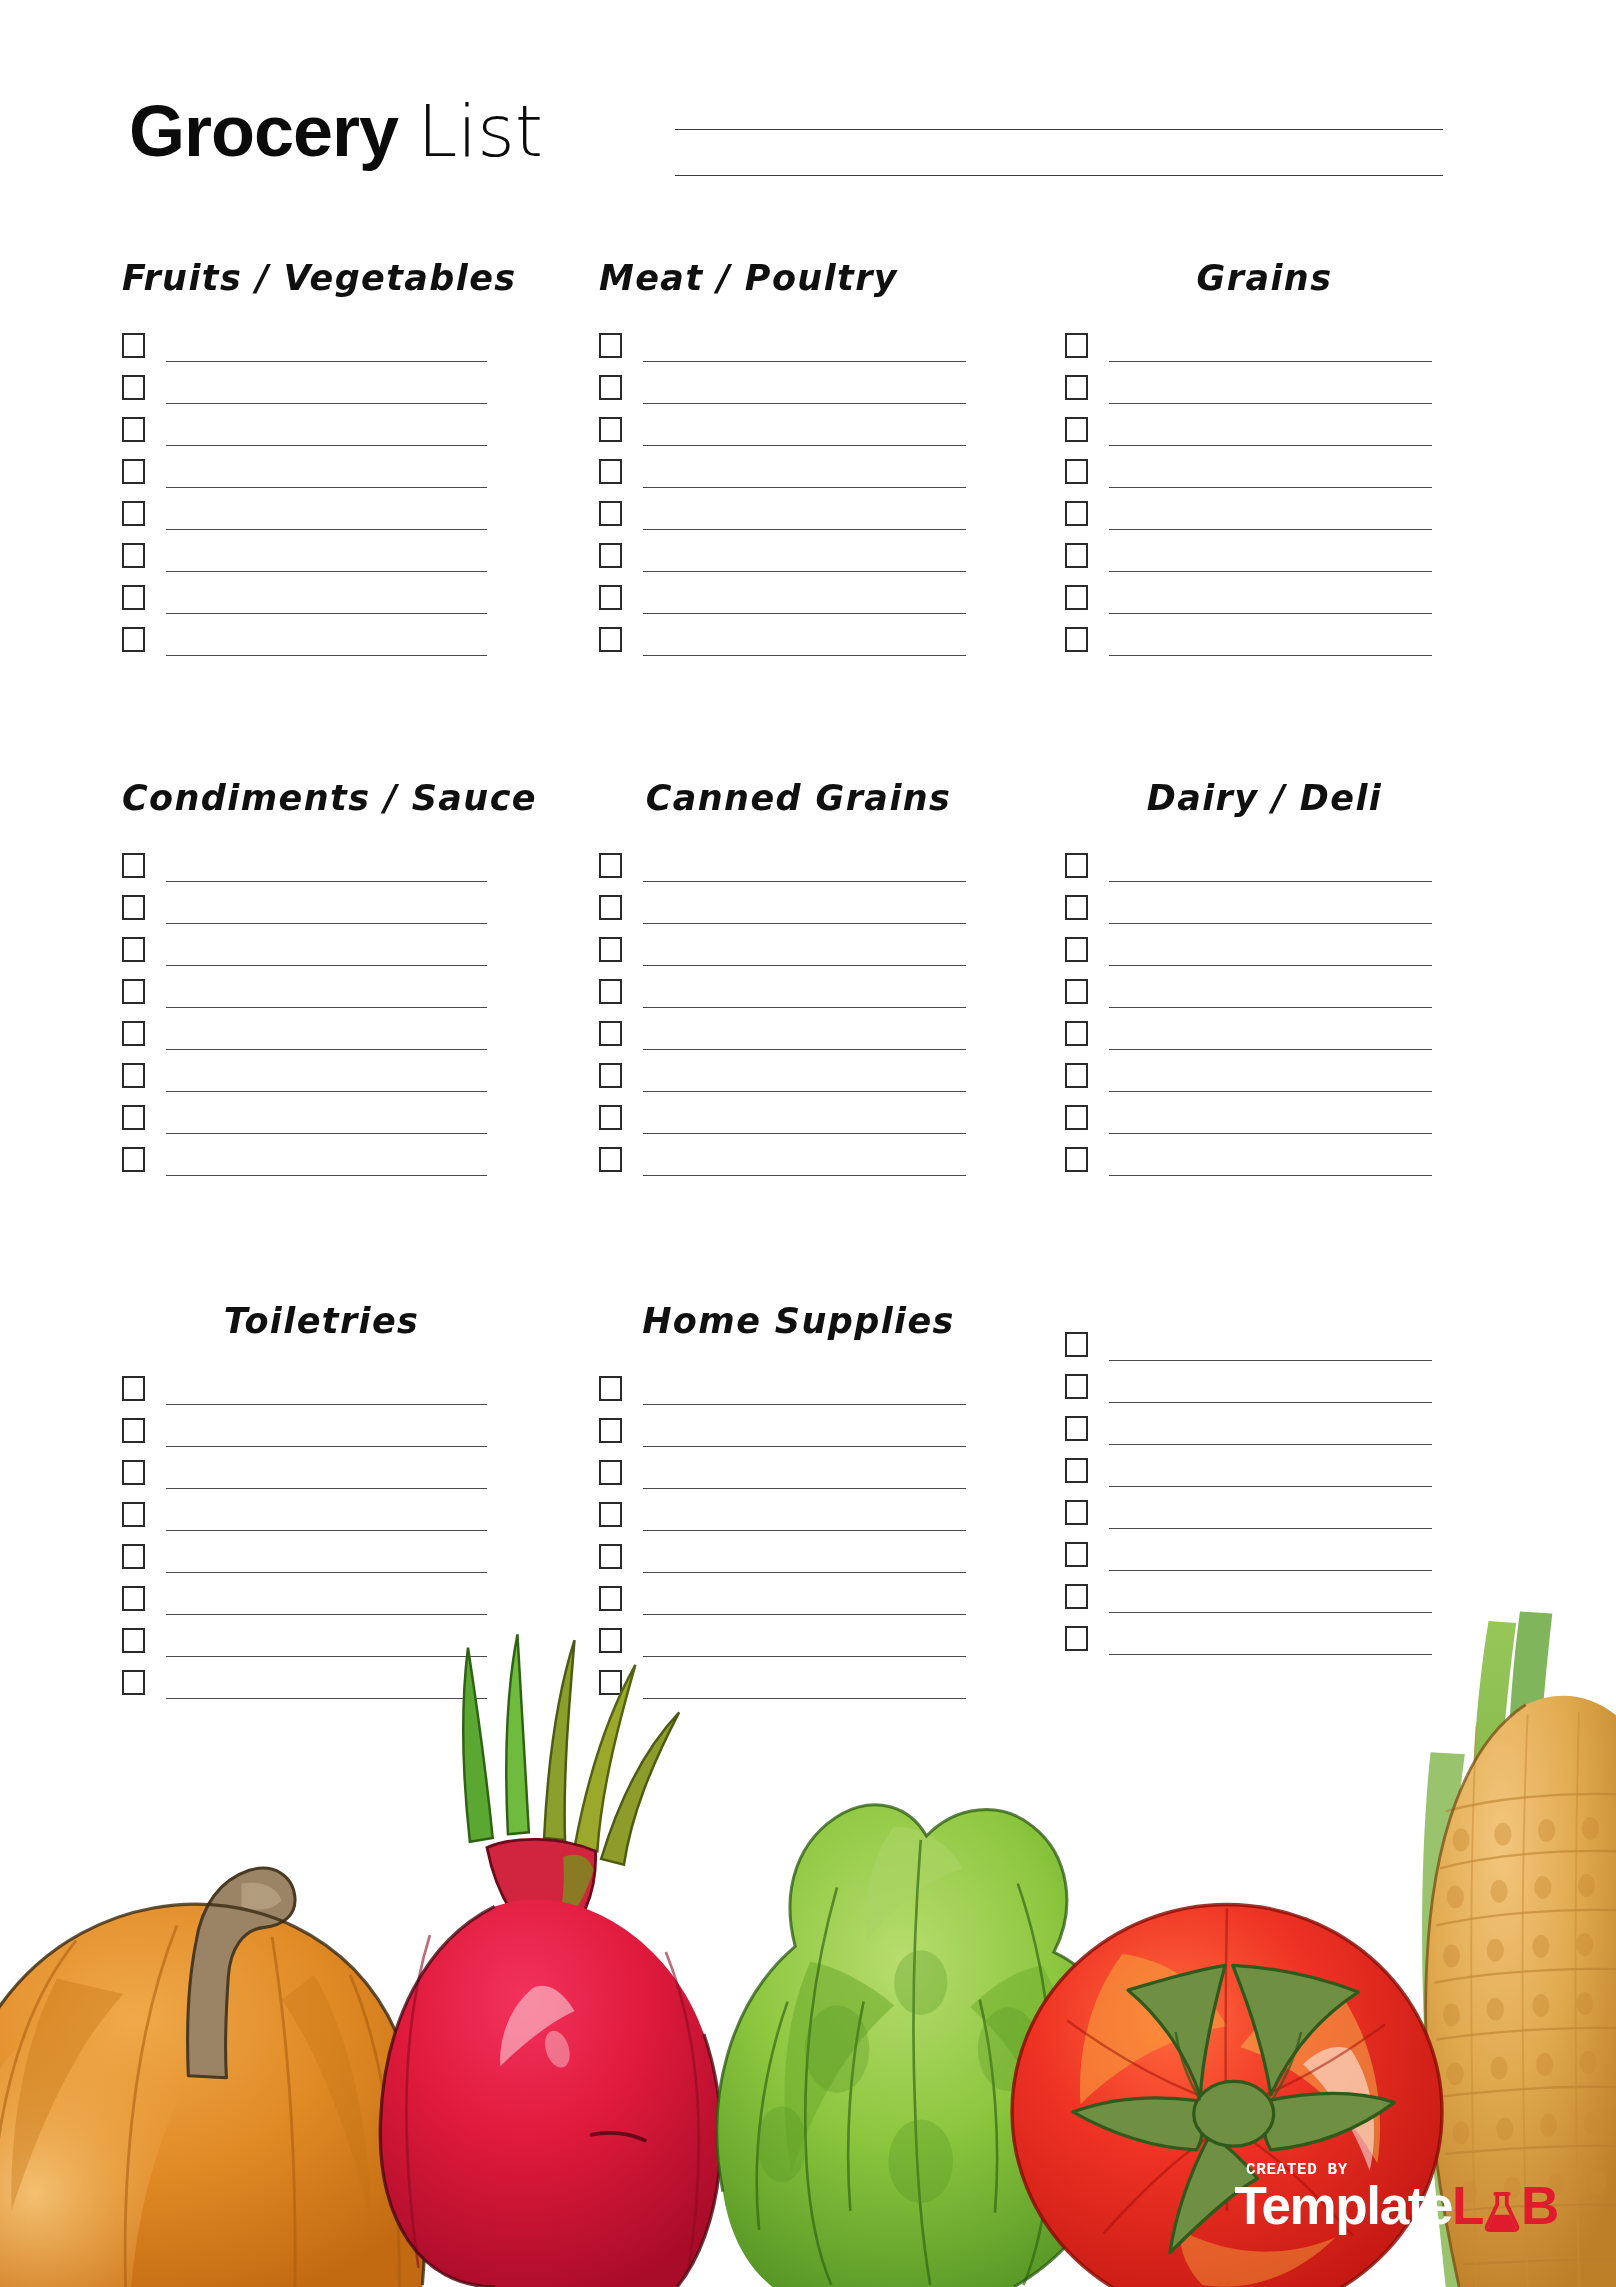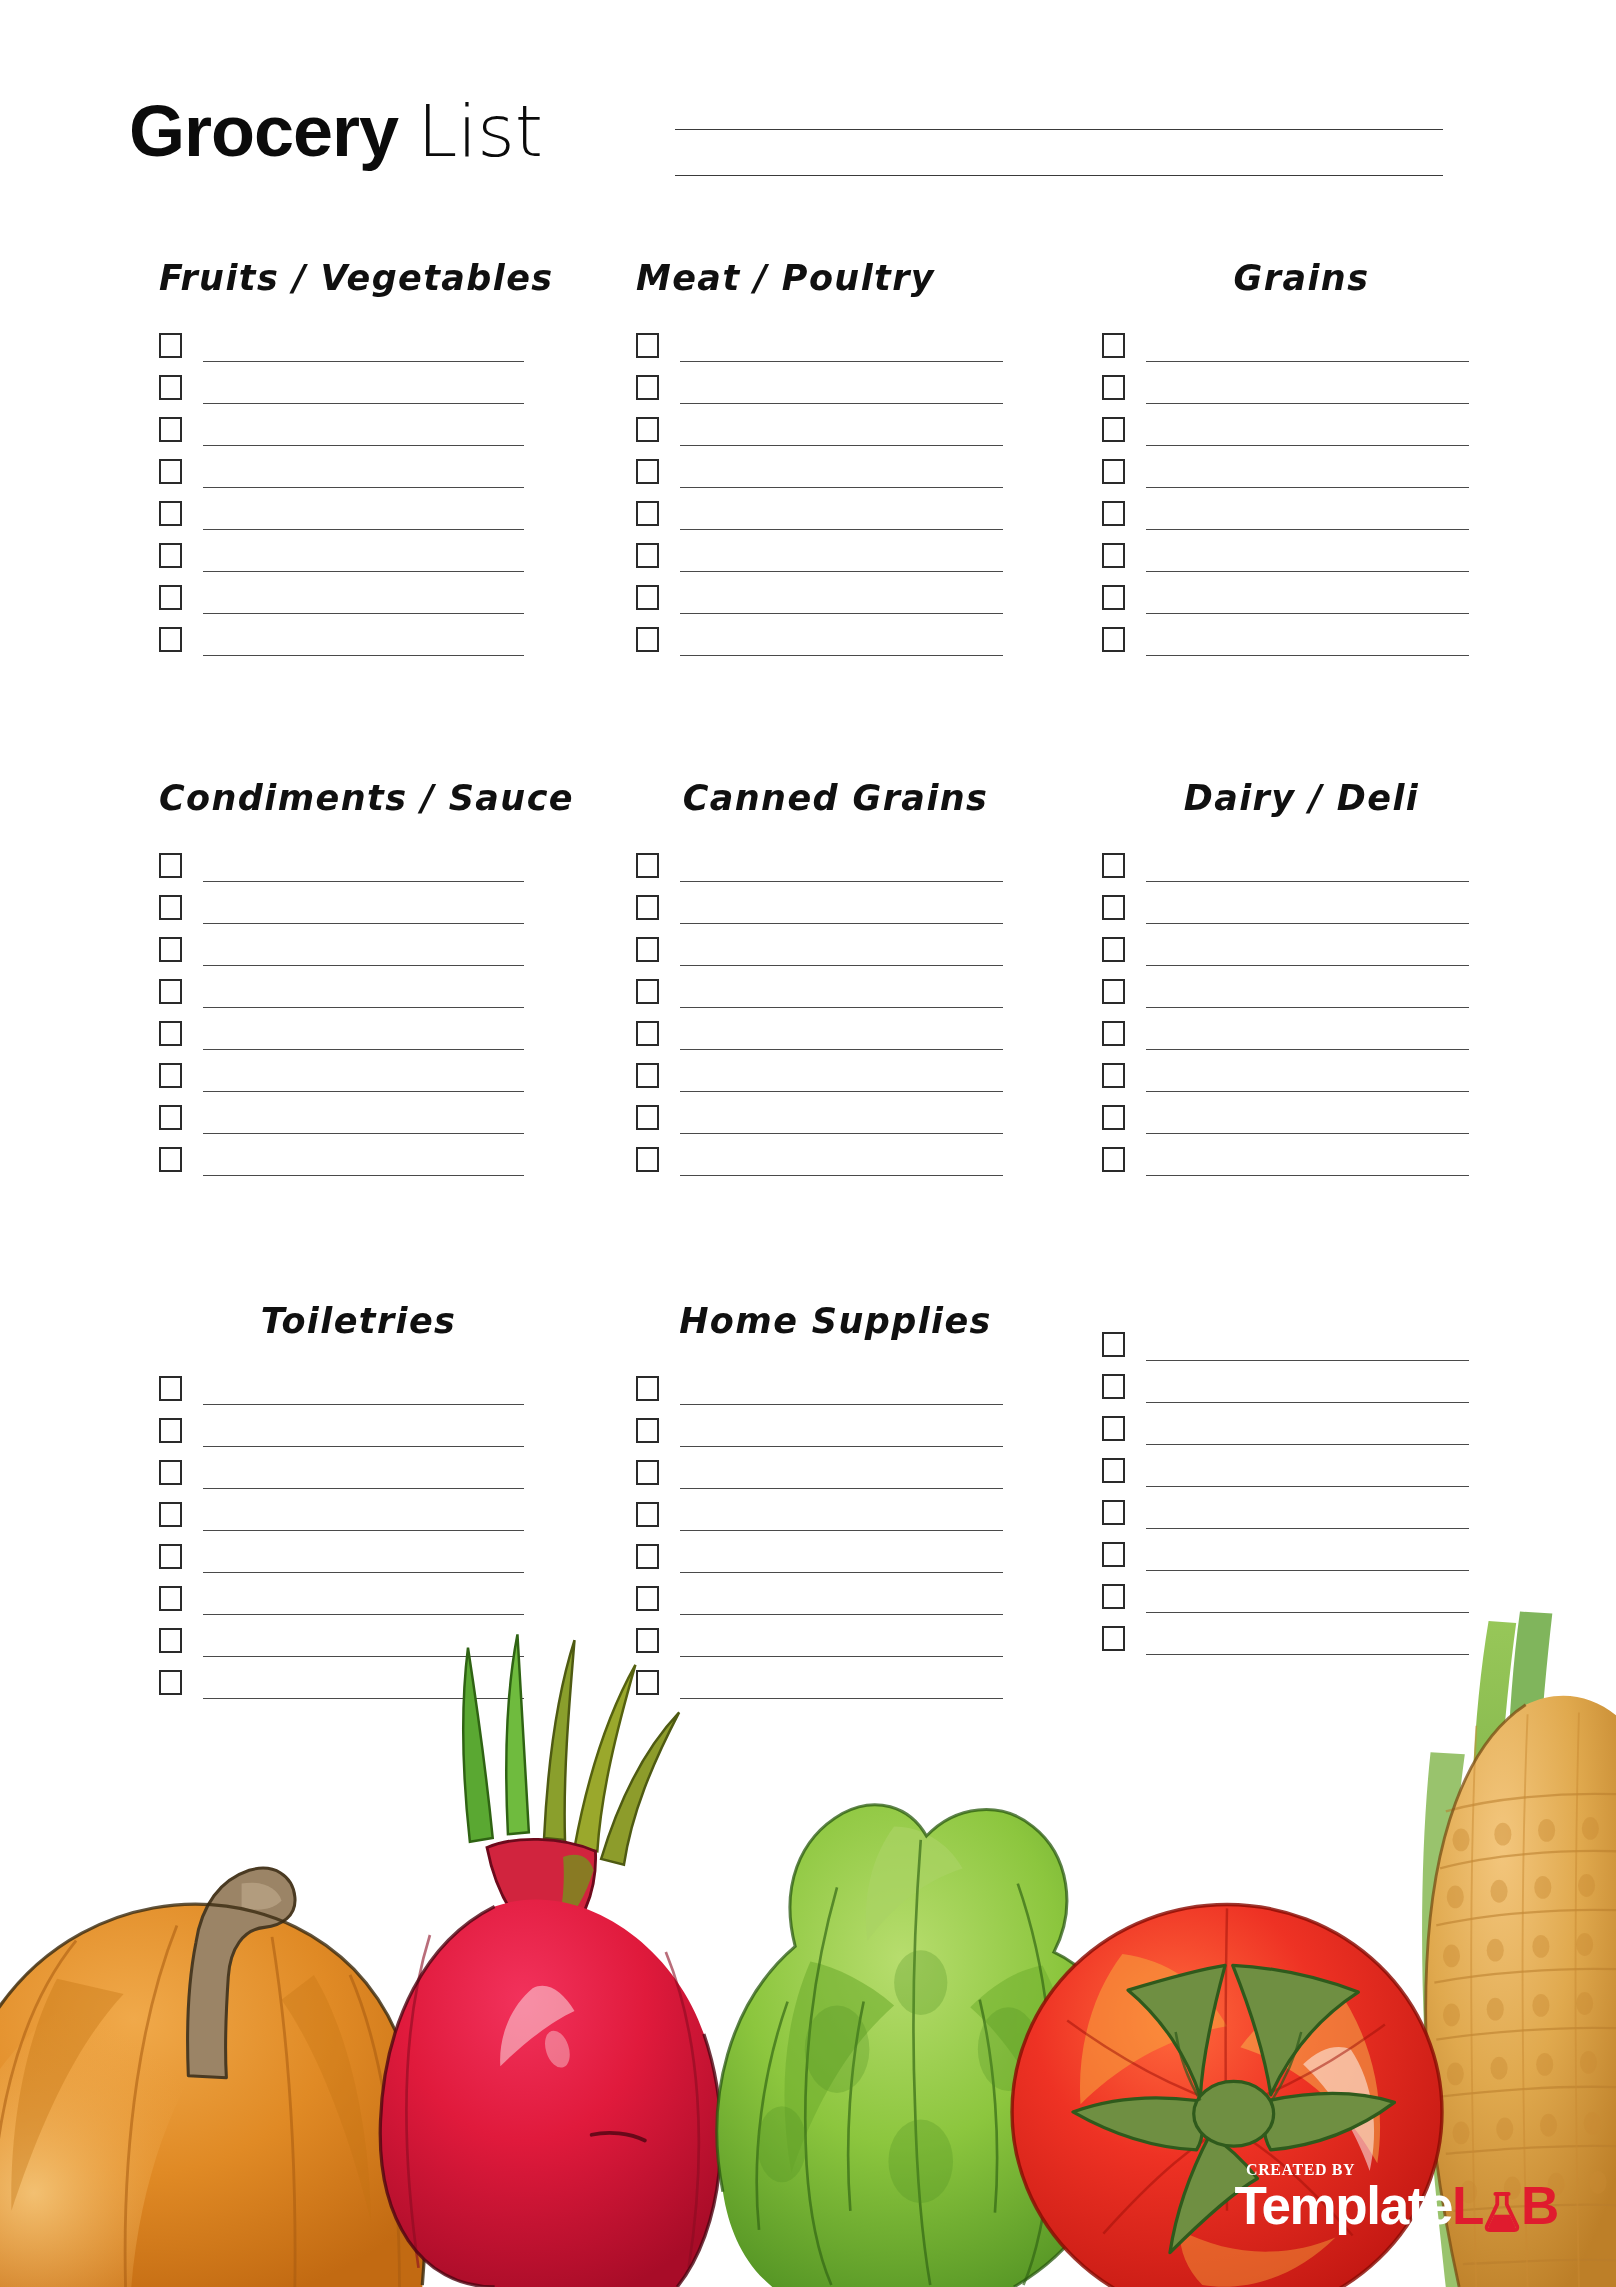--- a/index.html
+++ b/index.html
@@ -69,21 +69,20 @@
     position: absolute;
     left: 0;
     top: 0;
     width: 1617px;
     height: 1779px;
   }
 
   .section {
     position: absolute;
     width: 399px;
-    margin-left: 37px;
   }
 
   
   .col1 { left: 122px; }
   .col2 { left: 599px; }
   .col3 { left: 1065px; }
 
   
   .row1 { top: 257px; }
   .row2 { top: 777px; }
@@ -154,21 +153,21 @@
     position: absolute;
     left: 1225px;
     top: 2161px;
     width: 323px;
     height: 91px;
   }
   .logo-created {
     position: absolute;
     left: 21px;
     top: 0px;
-    font-family: Liberation Serif, serif;
+    font-family: Liberation Mono, monospace;
     font-weight: 700;
     font-size: 16px;
     letter-spacing: 0.6px;
     color: #ffffff;
     white-space: nowrap;
   }
   .logo-word {
     position: absolute;
     left: 9.5px;
     top: 15px;

